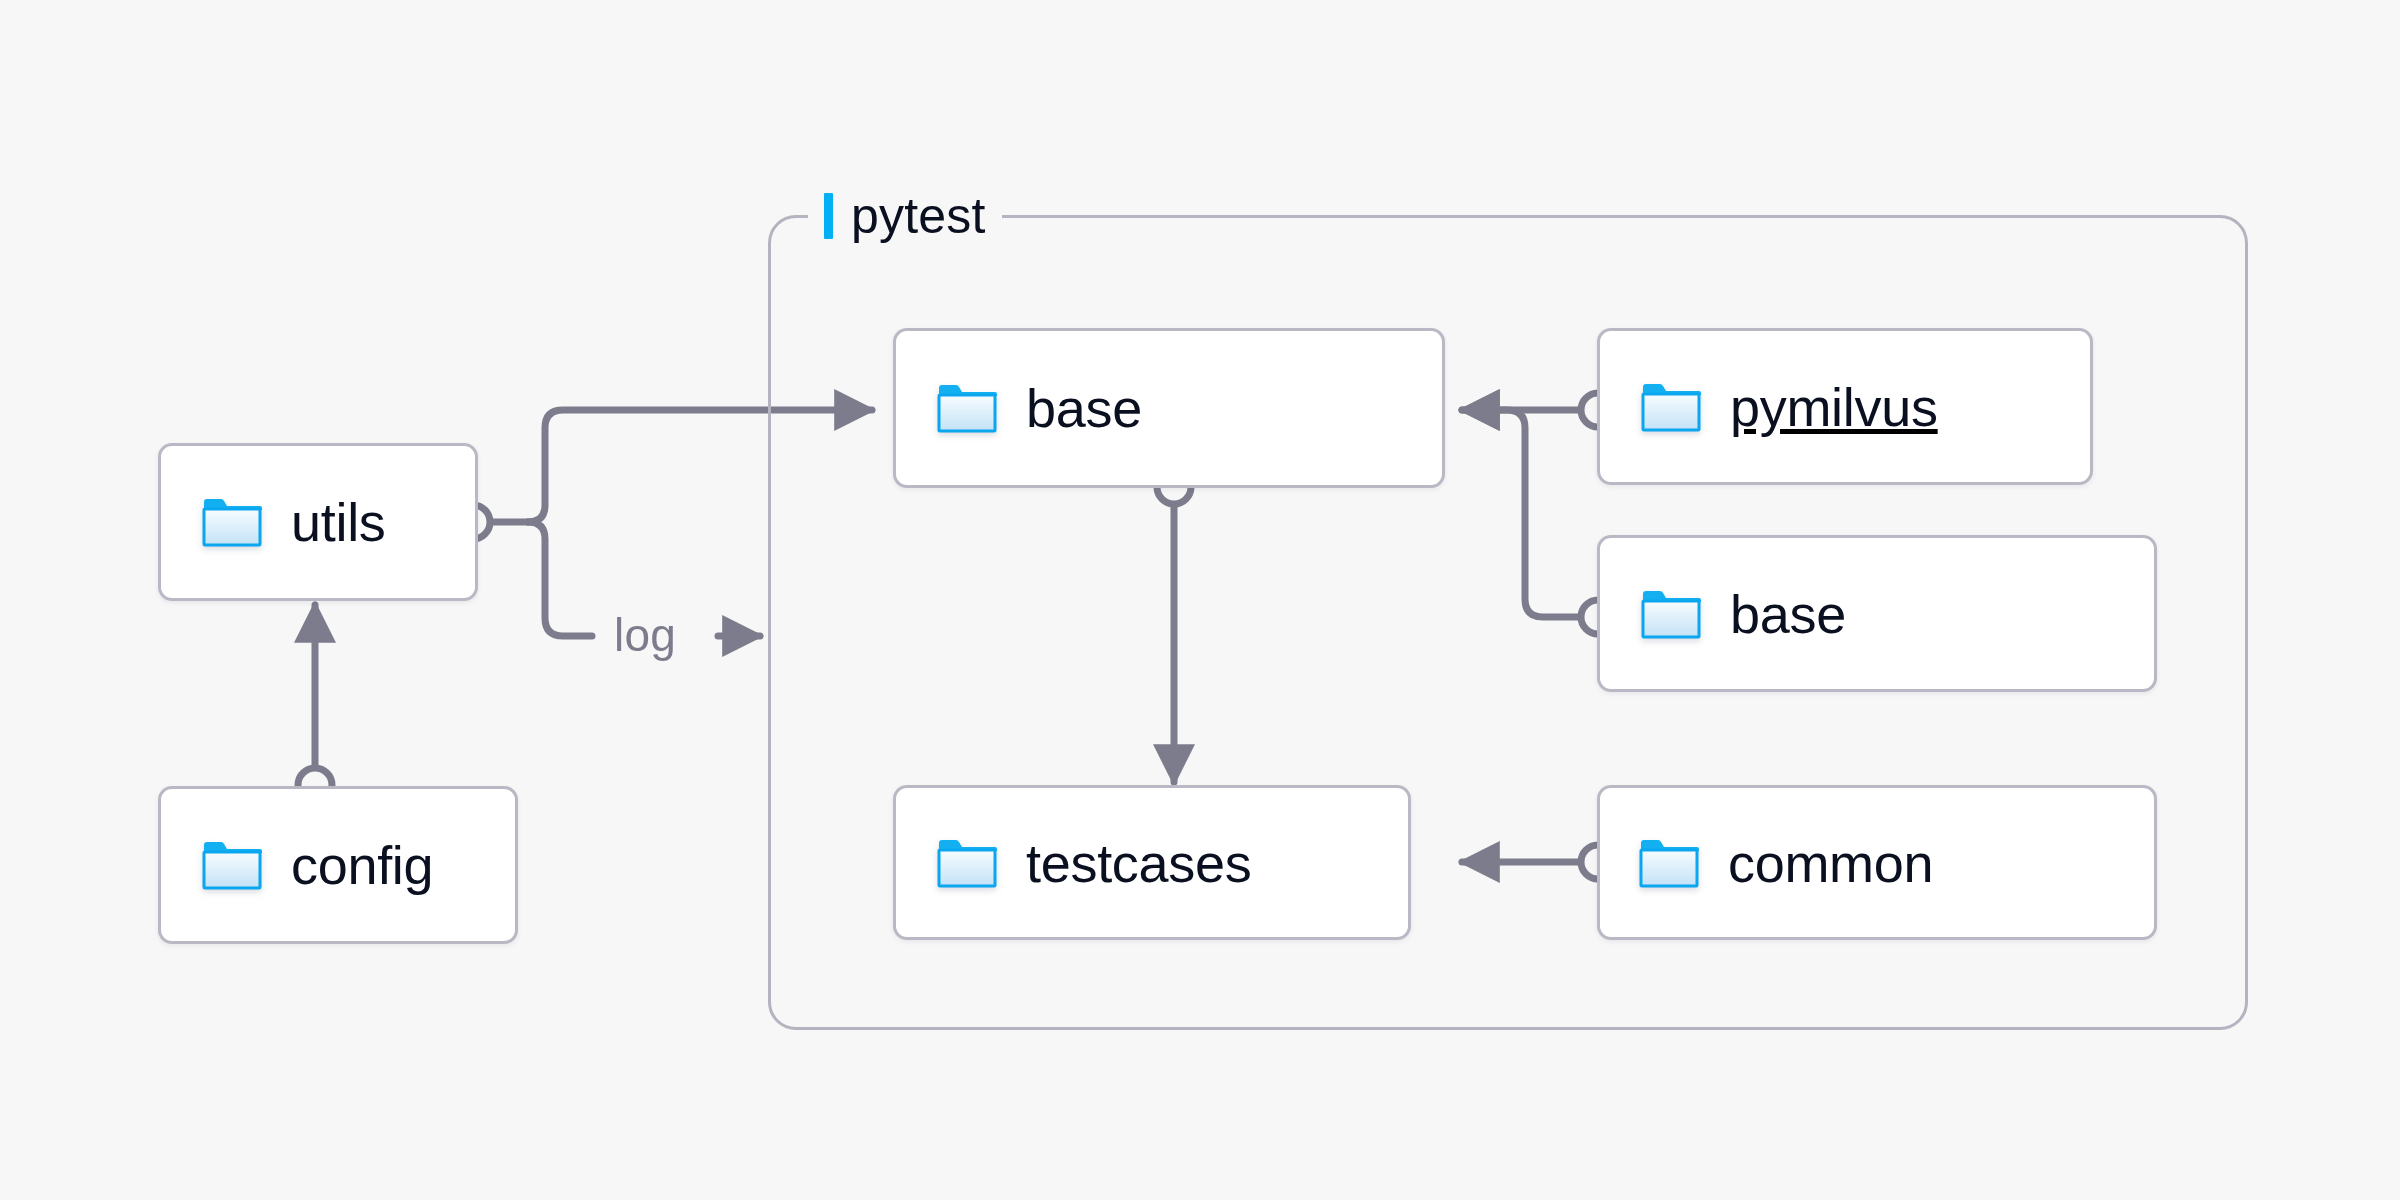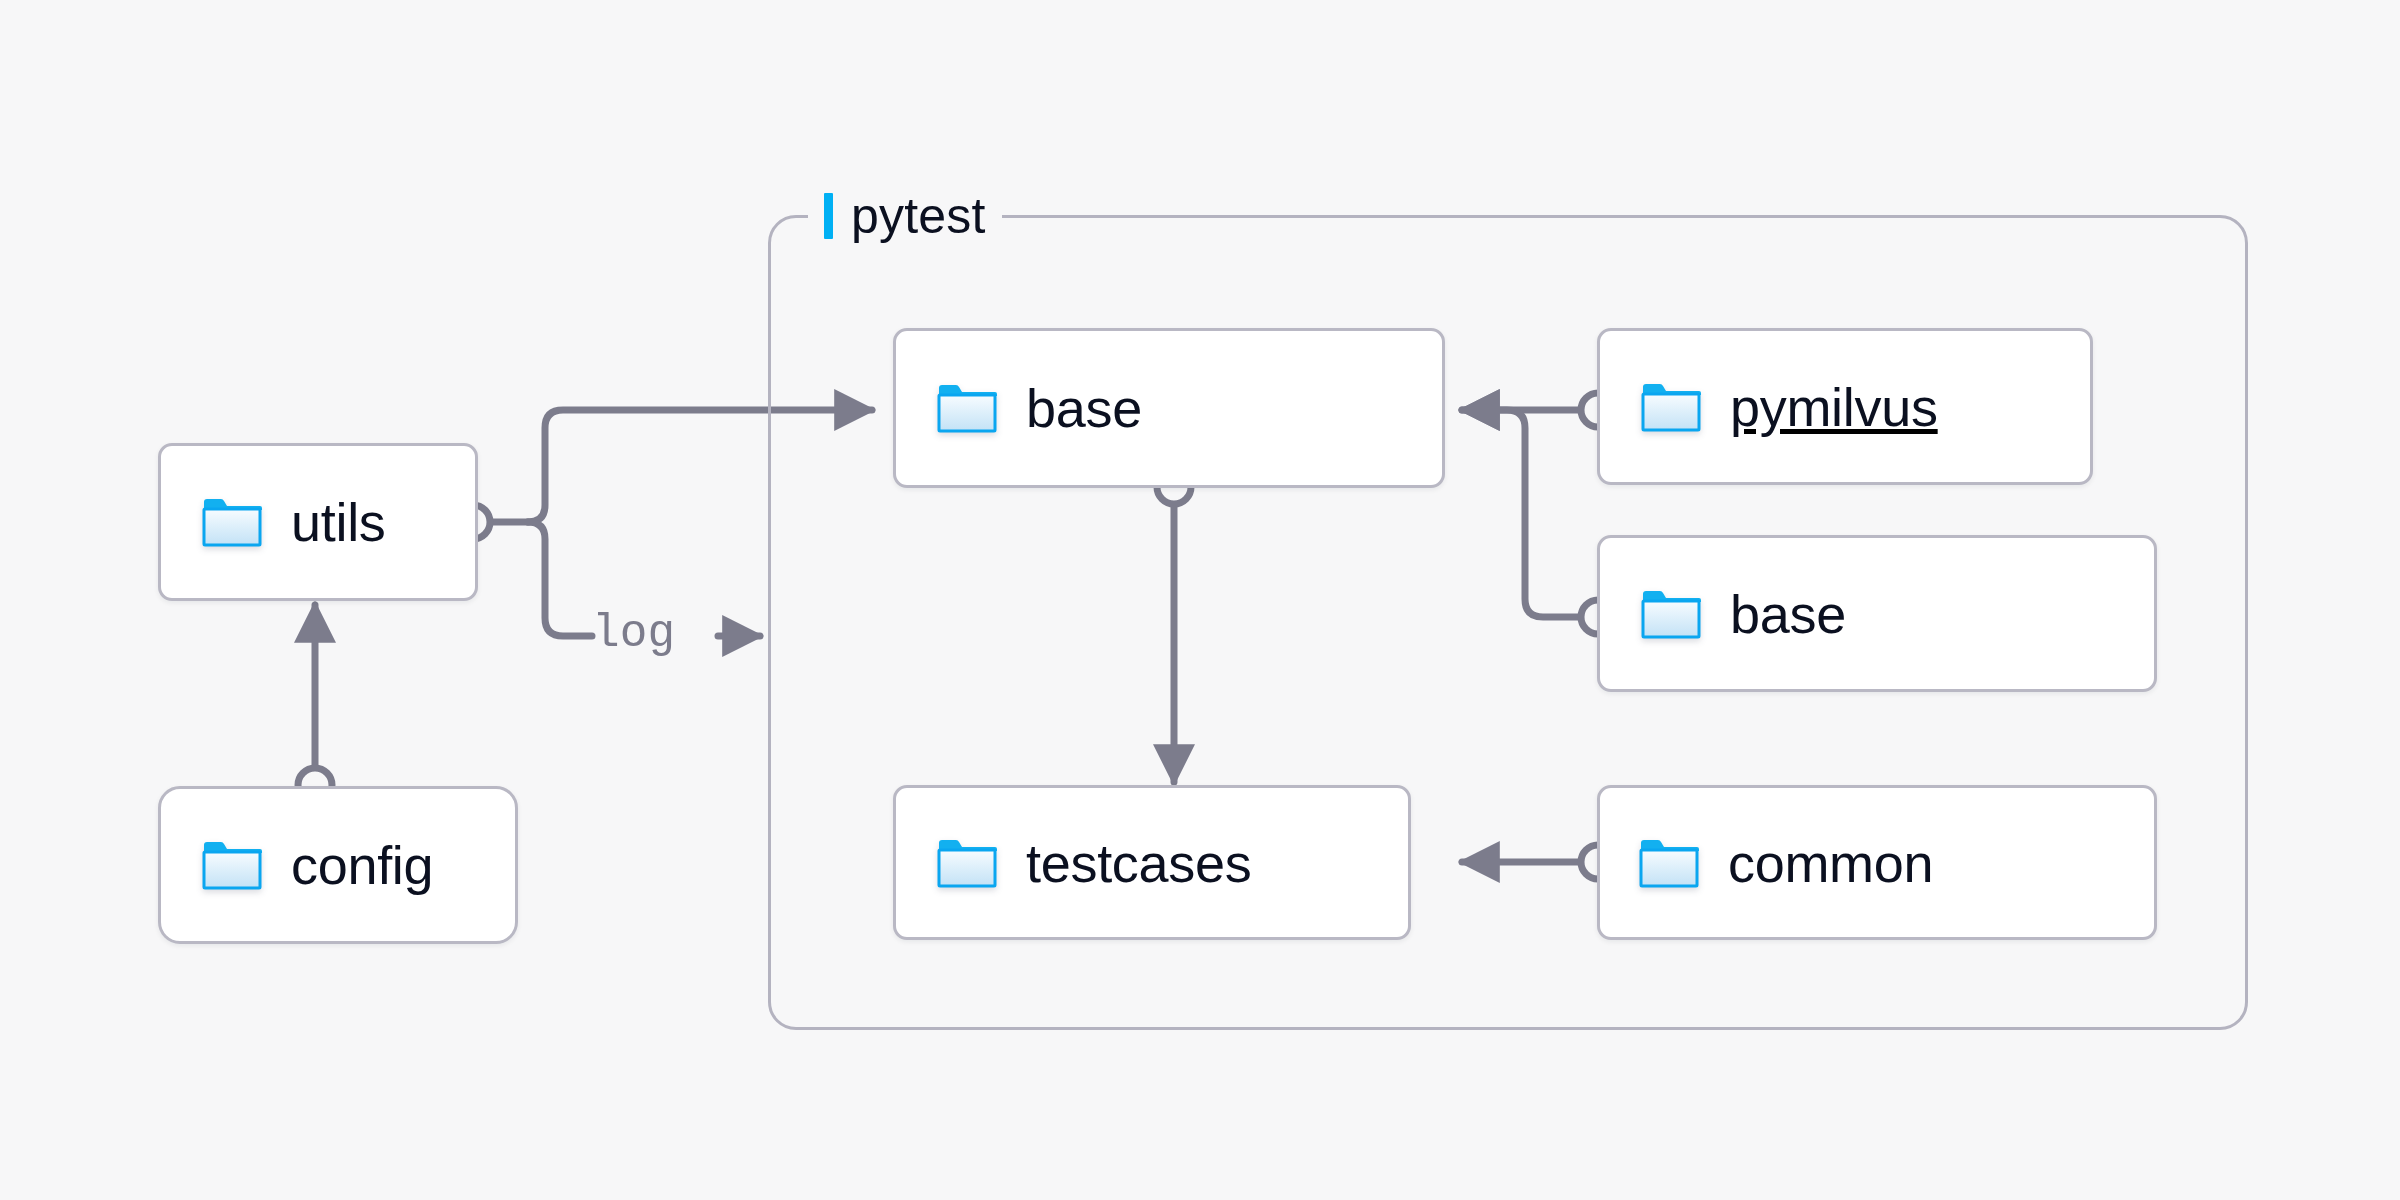--- a/index.html
+++ b/index.html
@@ -152,21 +152,21 @@
             <stop offset="100%" stop-color="#c3e2f6"></stop>
           </linearGradient>
         </defs>
         <path d="M3 12 L3 6 Q3 3 6 3 L20 3 Q22 3 23 5 L26 10 L59 10 Q61 10 61 12 L61 14 L3 14 Z" fill="#12b0f0"></path>
         <rect x="3" y="13" width="56" height="36" rx="1" fill="url(#fg1)" stroke="#0aa6f0" stroke-width="3"></rect>
       </svg>
     </span>
     <span class="node-label">utils</span>
   </div>
 
-  <div class="node" style="left:158px; top:786px; width:360px; height:158px;border-radius:22px;">
+  <div class="node" style="left:158px; top:786px; width:360px; height:158px;">
     <span class="folder-icon">
       <svg viewBox="0 0 62 52" width="62" height="52" xmlns="http://www.w3.org/2000/svg">
         <defs>
           <linearGradient id="fg2" x1="0" y1="0" x2="0" y2="1">
             <stop offset="0%" stop-color="#f7fcff"></stop>
             <stop offset="100%" stop-color="#c3e2f6"></stop>
           </linearGradient>
         </defs>
         <path d="M3 12 L3 6 Q3 3 6 3 L20 3 Q22 3 23 5 L26 10 L59 10 Q61 10 61 12 L61 14 L3 14 Z" fill="#12b0f0"></path>
         <rect x="3" y="13" width="56" height="36" rx="1" fill="url(#fg2)" stroke="#0aa6f0" stroke-width="3"></rect>
@@ -248,15 +248,15 @@
             <stop offset="100%" stop-color="#c3e2f6"></stop>
           </linearGradient>
         </defs>
         <path d="M3 12 L3 6 Q3 3 6 3 L20 3 Q22 3 23 5 L26 10 L59 10 Q61 10 61 12 L61 14 L3 14 Z" fill="#12b0f0"></path>
         <rect x="3" y="13" width="56" height="36" rx="1" fill="url(#fg7)" stroke="#0aa6f0" stroke-width="3"></rect>
       </svg>
     </span>
     <span class="node-label">common</span>
   </div>
 
-  <div class="edge-label" style="left:592px; top:608px;font-family:Liberation Mono, monospace;">log</div>
+  <div class="edge-label" style="left:614px; top:608px;">log</div>
 
 </div>
 
 </body></html>

